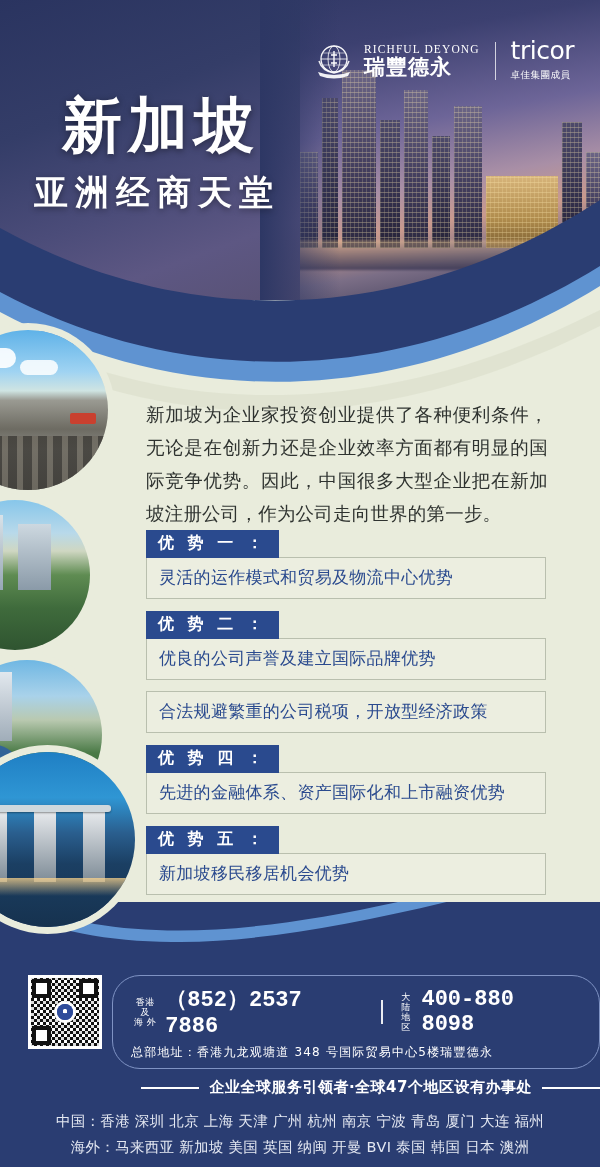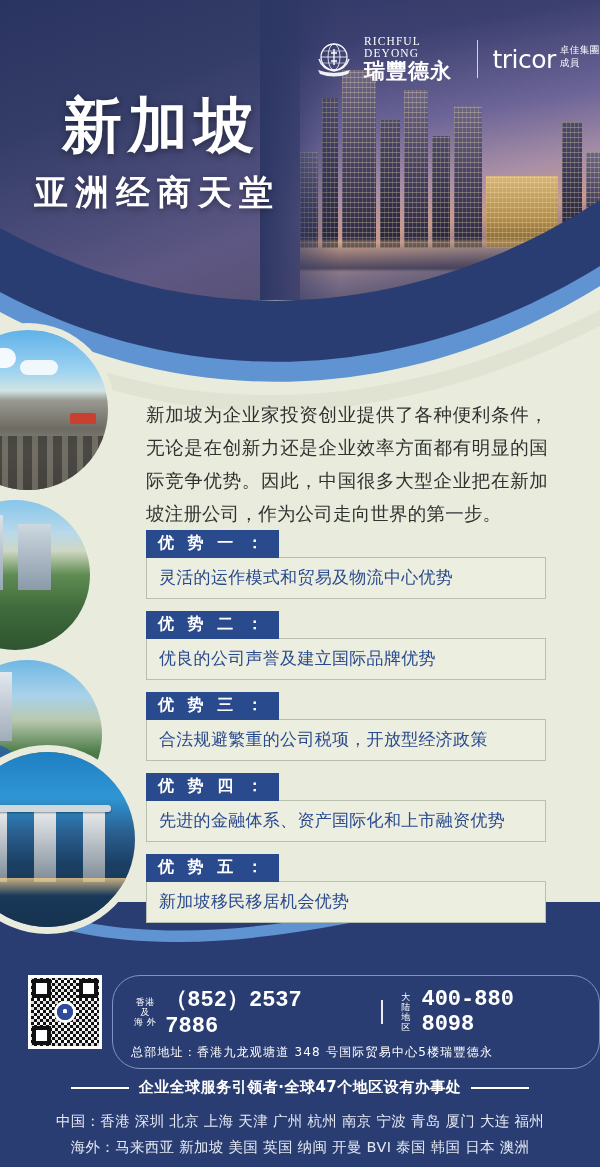--- a/index.html
+++ b/index.html
@@ -66,21 +66,21 @@
   .logo-words { line-height:1; }
   .logo-en {
     color:#fff; font-size:11.5px; font-weight:normal; letter-spacing:1.1px;
     font-family:"Liberation Serif", serif;
   }
   .logo-cn {
     color:#fff; font-size:21px; font-weight:bold; letter-spacing:1px; margin-top:2px;
     font-family:"DejaVu Sans", sans-serif;
   }
   .logo-div { width:1px; height:38px; background:rgba(255,255,255,.75); margin:0 7px; }
-  .tricor-wrap { display:flex; align-items:flex-end; gap:4px; }
+  .tricor-wrap { display:flex; align-items:flex-start; gap:4px;flex-direction:column; }
   .tricor { color:#fff; font-size:25px; letter-spacing:-0.5px; font-weight:500;
             font-family:"DejaVu Sans", sans-serif; }
   .tricor-cn { color:#fff; font-size:9.5px; letter-spacing:.5px; padding-bottom:4px;
                font-family:"DejaVu Sans", sans-serif; }
 
   
   .title-main {
     position:absolute; left:62px; top:86px; z-index:6;
     color:#ffffff; font-size:60px; font-weight:bold; letter-spacing:6px;
     font-family:"DejaVu Sans", sans-serif;
@@ -210,21 +210,21 @@
                font-family:Liberation Mono, monospace; }
   .vbar { width:2px; height:24px; background:#fff; margin:0 8px; opacity:.9; }
   .addr { color:#fff; font-size:12px; letter-spacing:1.2px; margin-top:5px;
           font-family:"DejaVu Sans", sans-serif; }
 
   
   .tagline {
     position:absolute; left:0; top:1078px; width:600px; text-align:center; z-index:8;
     color:#fff; font-size:15px; font-weight:bold; letter-spacing:.5px;
     font-family:"DejaVu Sans", sans-serif;
-    display:flex; align-items:center; justify-content:center; gap:10px;
+    display:flex; align-items:center; justify-content:flex-end; gap:10px;
   }
   .tl-rule { width:58px; height:2px; background:#fff; display:inline-block; }
 
   .cities {
     position:absolute; left:0; top:1108px; width:600px; z-index:8;
     color:#e4e8f2; font-size:14.5px; line-height:26px; letter-spacing:.3px;
     text-align:center; font-family:"DejaVu Sans", sans-serif;
   }
 </style>
 </head>
@@ -352,21 +352,20 @@
   <div class="adv-list">
     <div class="adv">
       <div class="adv-tab">优 势 一 ：</div>
       <div class="adv-box">灵活的运作模式和贸易及物流中心优势</div>
     </div>
     <div class="adv">
       <div class="adv-tab">优 势 二 ：</div>
       <div class="adv-box">优良的公司声誉及建立国际品牌优势</div>
     </div>
     <div class="adv">
-      <div class="adv-tab">优 势 三 ：</div>
       <div class="adv-box">合法规避繁重的公司税项，开放型经济政策</div>
     </div>
     <div class="adv">
       <div class="adv-tab">优 势 四 ：</div>
       <div class="adv-box">先进的金融体系、资产国际化和上市融资优势</div>
     </div>
     <div class="adv">
       <div class="adv-tab">优 势 五 ：</div>
       <div class="adv-box">新加坡移民移居机会优势</div>
     </div>

